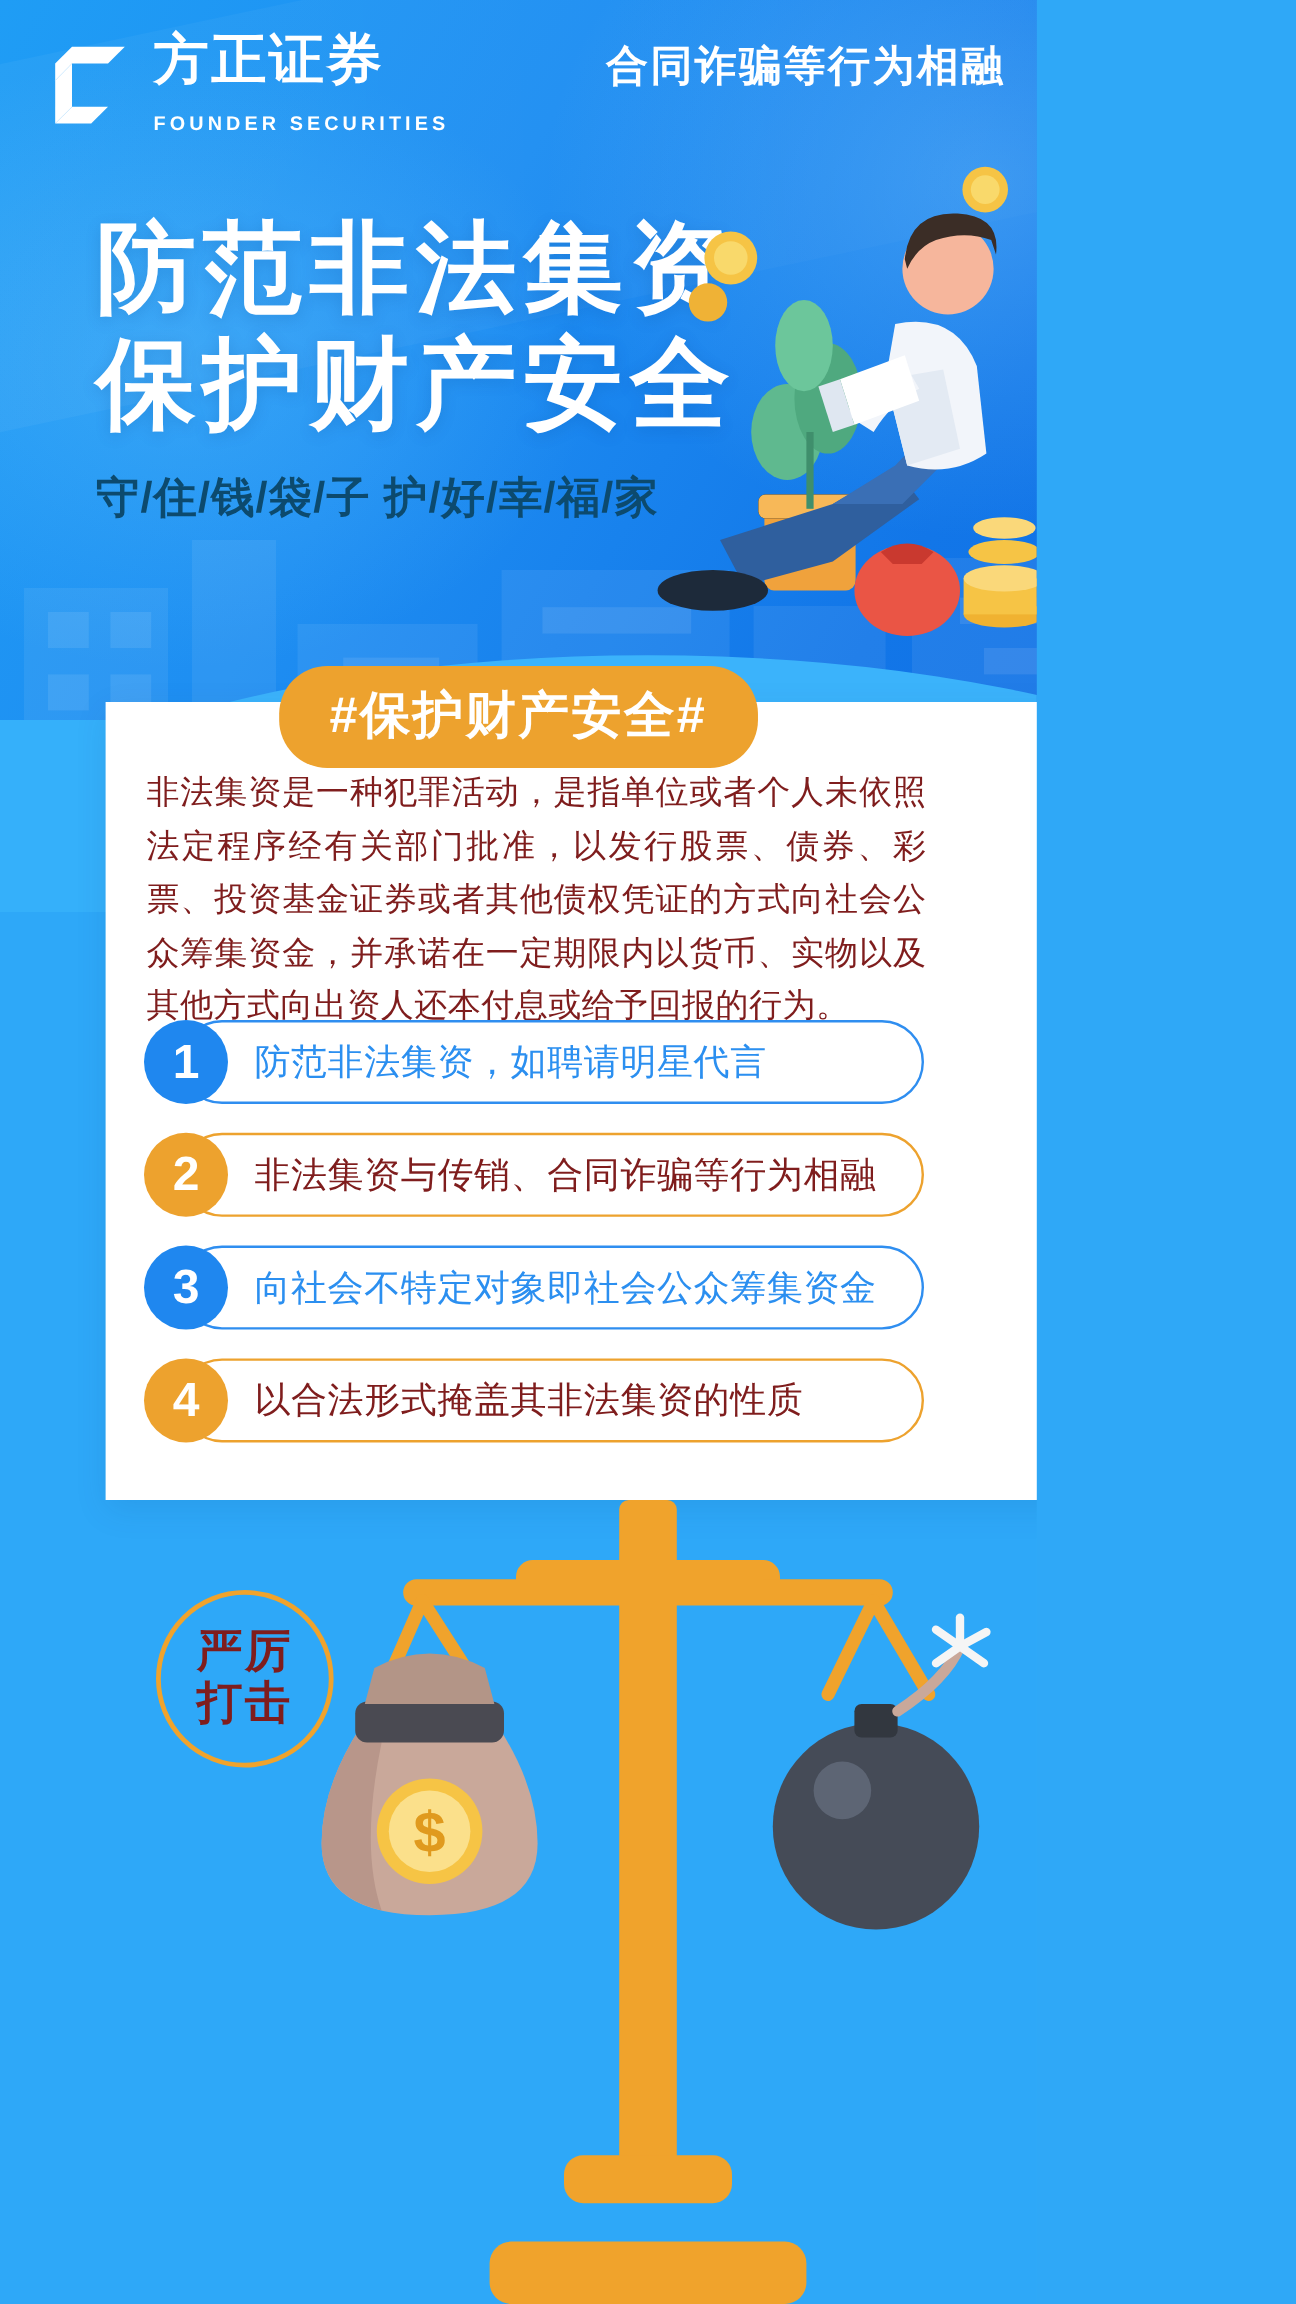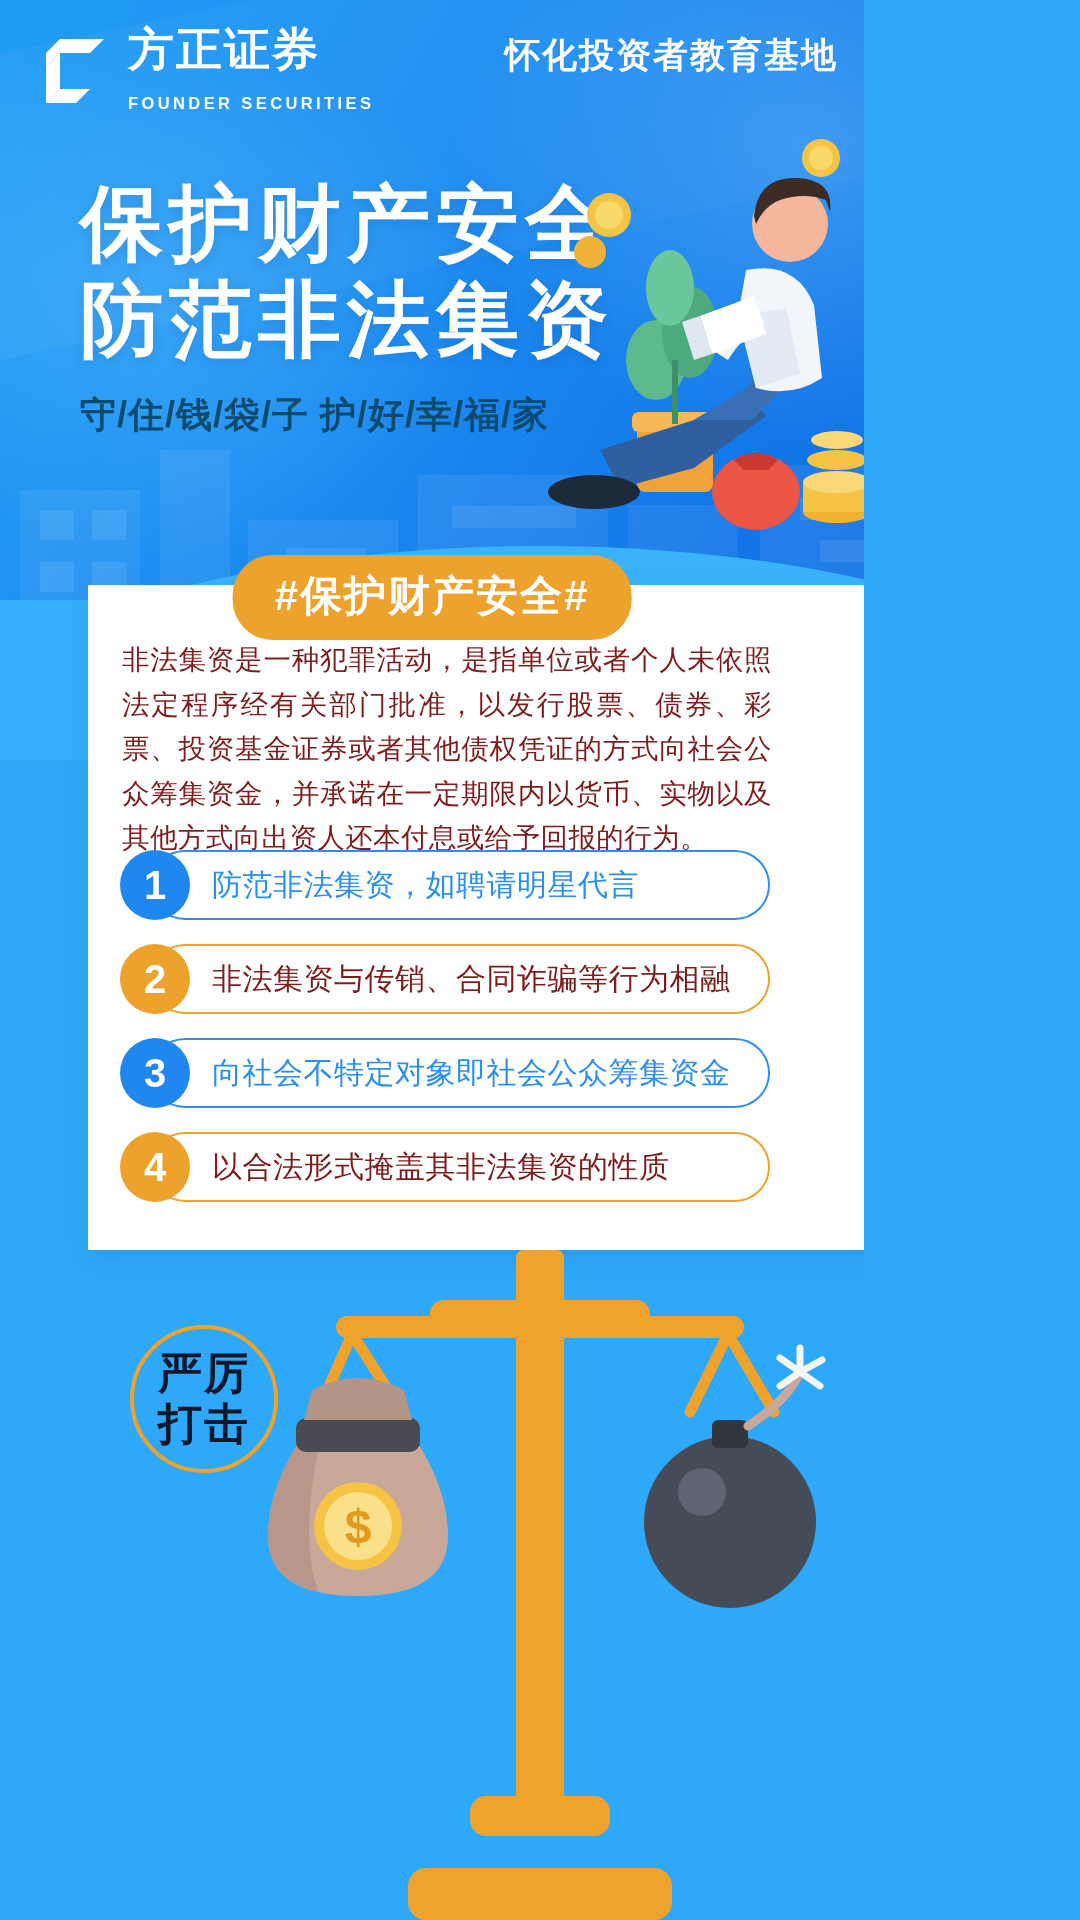--- a/index.html
+++ b/index.html
@@ -95,23 +95,23 @@
   .pill-text {
     position:absolute; left:92px; top:0; height:70px; display:flex; align-items:center;
     font-size:30px; font-weight:500; color:#2b8ff0; letter-spacing:.5px; z-index:3; white-space:nowrap;
   }
   .pill.orange .pill-text { color:#7f1d1d; }
 
   
   .scene { position:absolute; left:0; top:1240px; width:1080px; height:680px; }
   .circ-badge {
     position:absolute; width:148px; height:148px; border-radius:50%;
-    border:4px solid #f0a32c; color:#0f172a; background:transparent;
+    border:4px solid #f0a32c; color:#7f1d1d; background:transparent;
     display:flex; flex-direction:column; align-items:center; justify-content:center;
-    font-size:44px; font-weight:bold; line-height:1.15; letter-spacing:2px;
+    font-size:38px; font-weight:bold; line-height:1.15; letter-spacing:2px;
   }
   .cb-left { left:130px; top:1325px; }
   .cb-right { right:130px; top:1325px; }
   .cb-line { display:block; }
 </style>
 </head>
 <body>
 
 <div class="poster">
 
@@ -149,25 +149,25 @@
         <path d="M8 34 L22 20 L22 56 L8 70 Z" fill="#ffffff"></path>
         <path d="M8 70 L22 56 L52 56 L38 70 Z" fill="#ffffff"></path>
       </svg>
     </div>
     <div>
       <div class="brand-cn">方正证券</div>
       <div class="brand-en">FOUNDER SECURITIES</div>
     </div>
   </div>
 
-  <div class="hx-right">怀化投资者教育基地</div>
+  <div class="hx-right">合同诈骗等行为相融</div>
 
   <div class="title-wrap">
+    <div class="t-line">防范非法集资</div>
     <div class="t-line">保护财产安全</div>
-    <div class="t-line">防范非法集资</div>
     <div class="tagline">守/住/钱/袋/子  护/好/幸/福/家</div>
   </div>
 
   <div class="illo">
     <svg width="470" height="420" viewBox="0 0 470 420">
 
       <circle cx="427" cy="38" r="19" fill="#f6c445"></circle>
       <circle cx="427" cy="38" r="12" fill="#f9d96b"></circle>
       <circle cx="215" cy="95" r="22" fill="#f6c445"></circle>
       <circle cx="215" cy="95" r="14" fill="#f9d96b"></circle>

